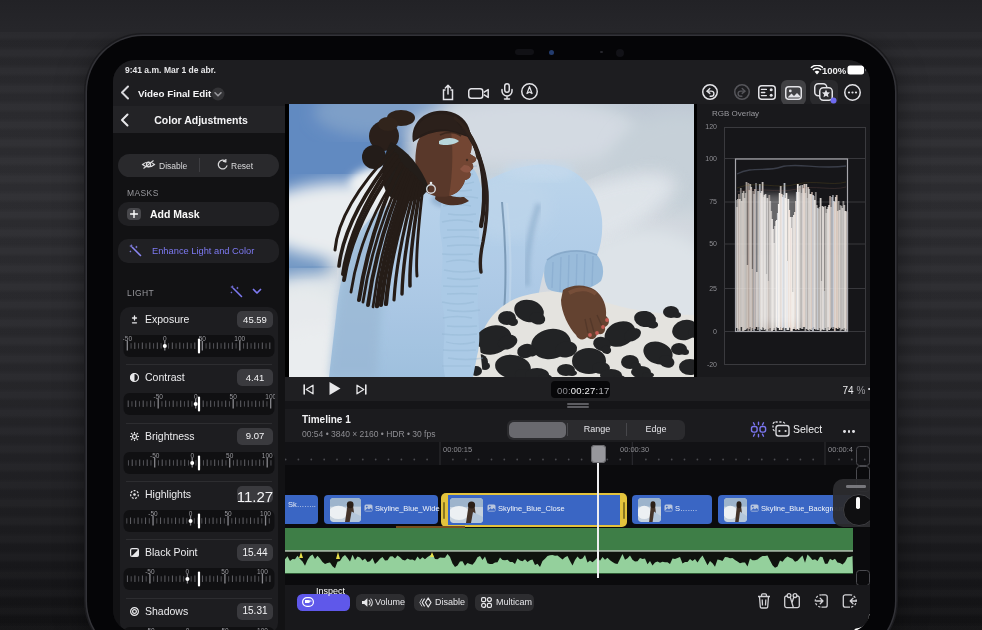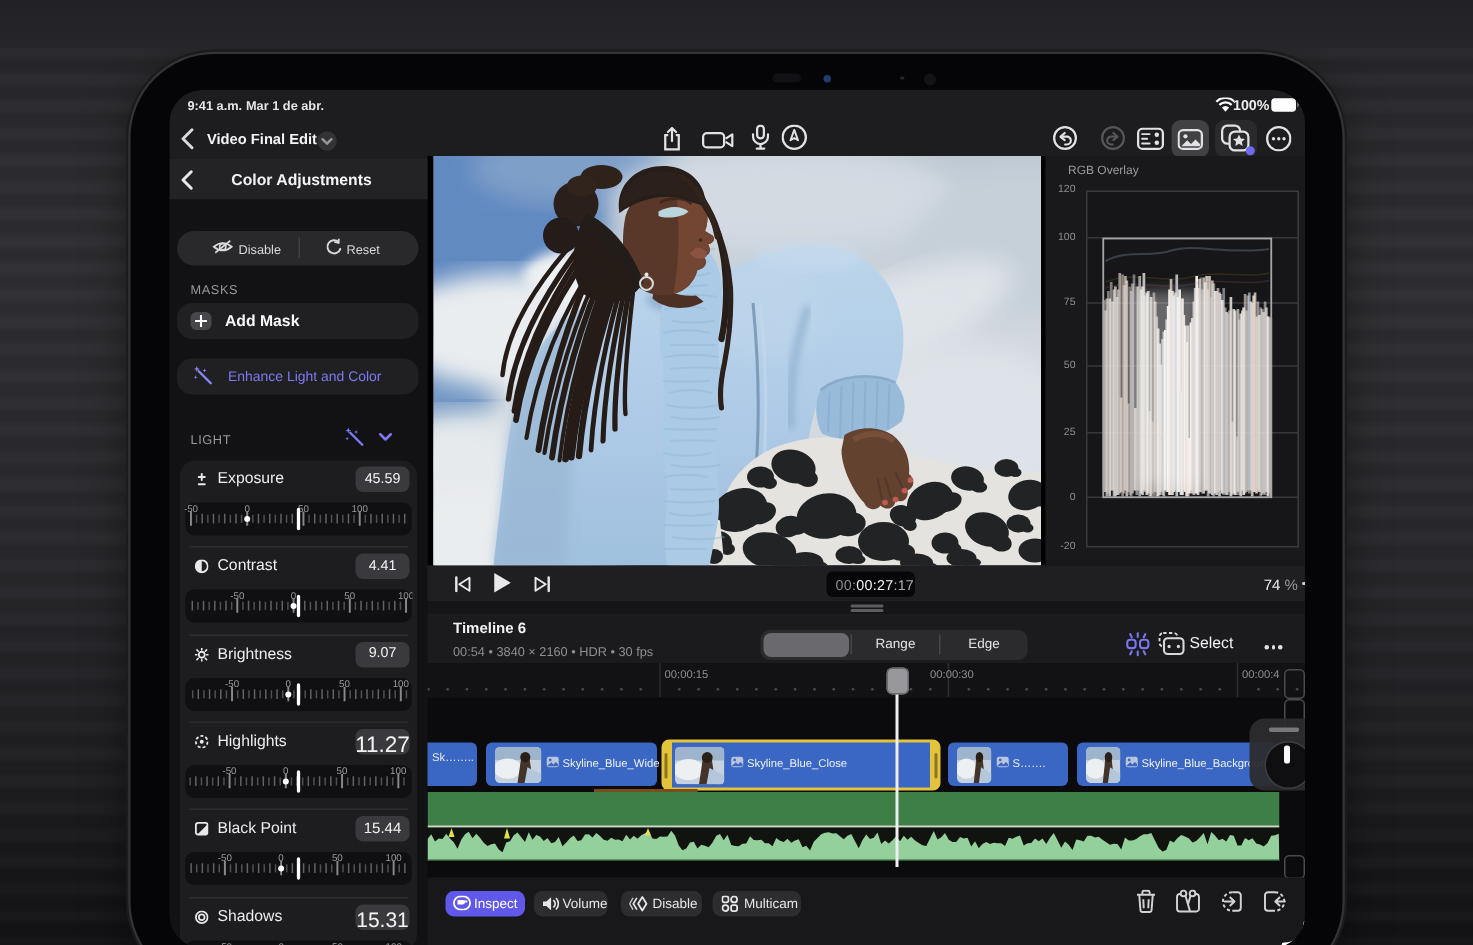--- a/index.html
+++ b/index.html
@@ -431,21 +431,21 @@
         <circle cx="64.42" cy="13" r="2" fill="#ffffff"></circle>
         <rect x="74.9" y="5.5" width="2.2" height="15" rx="1.1" fill="#ffffff"></rect>
       </svg>
       <div class="abs" style="left:13px;top:537.6px;width:146px;height:1px;background:#2d2d30;"></div>
       <svg class="abs" style="left:17px;top:546.5px;" width="9" height="9.5" viewBox="0 0 9 9.5">
         <circle cx="4.5" cy="4.5" r="3.9" stroke="#e8e8ea" stroke-width="1.2" fill="none"></circle>
         <circle cx="4.5" cy="4.5" r="1.9" stroke="#e8e8ea" stroke-width="1.2" fill="none"></circle>
       </svg>
       <div class="t" style="left:32px;top:544.5px;font-size:10.5px;color:#ececee;font-weight:400;letter-spacing:0px;">Shadows</div>
       <div class="abs" style="left:124px;top:542.5px;width:36px;height:17px;border-radius:5px;background:#3a3a3e;"></div>
-      <div class="t" style="left:142px;top:545.0px;font-size:14px;color:#f4f4f6;font-weight:400;letter-spacing:0px;transform:translateX(-50%);">15.31</div>
+      <div class="t" style="left:142px;top:545.0px;font-size:10px;color:#f4f4f6;font-weight:400;letter-spacing:0px;transform:translateX(-50%);">15.31</div>
       <svg class="abs" style="left:10px;top:564.5px;" width="152" height="26" viewBox="0 0 152 26">
         <rect x="0.5" y="2" width="151" height="22" rx="6" fill="#101012"></rect>
         <rect x="4.02" y="9.5" width="1" height="6.5" fill="#626267"></rect>
         <rect x="7.77" y="10.2" width="1" height="5.4" fill="#505055"></rect>
         <rect x="11.52" y="9.5" width="1" height="6.5" fill="#626267"></rect>
         <rect x="15.27" y="10.2" width="1" height="5.4" fill="#505055"></rect>
         <rect x="19.02" y="9.5" width="1" height="6.5" fill="#626267"></rect>
         <rect x="22.77" y="10.2" width="1" height="5.4" fill="#505055"></rect>
         <rect x="26.37" y="8" width="1.3" height="9.5" fill="#88888d"></rect>
         <rect x="30.27" y="10.2" width="1" height="5.4" fill="#505055"></rect>
@@ -811,21 +811,21 @@
         <path d="M1 1.2 L7.8 5.5 L1 9.8 Z" fill="none" stroke="#e8e8ea" stroke-width="1.3" stroke-linejoin="round"></path>
       </svg>
       <div class="abs" style="left:438px;top:321px;width:59px;height:17px;border-radius:4px;background:#070709;"></div>
       <div class="t" style="left:444px;top:324.5px;font-size:9.5px;color:#fff;font-weight:400;letter-spacing:0px;letter-spacing:0.2px;"><span style="color:#8e8e93">00:</span><span style="color:#f2f2f4">00:27</span><span style="color:#aeaeb2">:17</span></div>
       <div class="t" style="left:729.5px;top:324.5px;font-size:10px;color:#ececee;font-weight:400;letter-spacing:0px;">74 <span style="color:#98989d">%</span></div>
       <div class="abs" style="left:755.0px;top:327.5px;width:2.6px;height:2.6px;border-radius:50%;background:#d0d0d4;"></div>
       <div class="abs" style="left:172px;top:341px;width:585px;height:8px;background:#151518;"></div>
       <div class="abs" style="left:454px;top:343px;width:22px;height:1.8px;border-radius:1px;background:#5c5c61;"></div>
       <div class="abs" style="left:454px;top:346.2px;width:22px;height:1.8px;border-radius:1px;background:#5c5c61;"></div>
       <div class="abs" style="left:172px;top:349px;width:585px;height:33px;background:#1b1b1e;"></div>
-      <div class="t" style="left:189px;top:354px;font-size:10px;color:#f2f2f4;font-weight:700;letter-spacing:0px;">Timeline 6</div>
+      <div class="t" style="left:189px;top:354px;font-size:10px;color:#f2f2f4;font-weight:700;letter-spacing:0px;">Timeline 1</div>
       <div class="t" style="left:189px;top:368.5px;font-size:8.5px;color:#8e8e93;font-weight:400;letter-spacing:0px;">00:54 • 3840 × 2160 • HDR • 30 fps</div>
       <div class="abs" style="left:394px;top:359.5px;width:178px;height:20px;border-radius:6px;background:#2b2b2e;"></div>
       <div class="abs" style="left:396px;top:361.5px;width:57px;height:16px;border-radius:5px;background:#69696e;"></div>
       <div class="t" style="left:424.5px;top:386px;font-size:9px;color:#ffffff;font-weight:400;letter-spacing:0px;transform:translateX(-50%);">Clip</div>
       <div class="t" style="left:484px;top:364px;font-size:9px;color:#e4e4e8;font-weight:400;letter-spacing:0px;transform:translateX(-50%);">Range</div>
       <div class="t" style="left:543px;top:364px;font-size:9px;color:#e4e4e8;font-weight:400;letter-spacing:0px;transform:translateX(-50%);">Edge</div>
       <div class="abs" style="left:453.5px;top:363px;width:1px;height:13px;background:#47474b;"></div>
       <div class="abs" style="left:512.5px;top:363px;width:1px;height:13px;background:#47474b;"></div>
       <svg class="abs" style="left:636px;top:361px;" width="19" height="17" viewBox="0 0 19 17">
         <g stroke="#7b76f0" stroke-width="1.4" fill="none">
@@ -990,21 +990,21 @@
       <div class="abs" style="left:733px;top:425px;width:20px;height:2.5px;border-radius:1.2px;background:#77777c;"></div>
       <div class="abs" style="left:730px;top:434px;width:30px;height:30px;border-radius:50%;background:#0f0f11;border:1px solid #3e3e42;"></div>
       <div class="abs" style="left:743.4px;top:436.5px;width:3.4px;height:12px;border-radius:1.7px;background:#fafafa;"></div>
       <div class="abs" style="left:172px;top:525px;width:585px;height:47px;background:#18181b;"></div>
       <div class="abs" style="left:184px;top:533.5px;width:53px;height:17px;border-radius:5.5px;background:#5f58ea;"></div>
       <svg class="abs" style="left:189px;top:537px;" width="12" height="10" viewBox="0 0 12 10">
         <rect x="0.6" y="0.6" width="10.8" height="8.8" rx="4.4" stroke="#fff" stroke-width="1.2" fill="none"></rect>
         <path d="M3 3 h3.4 a1.5 1.5 0 0 1 0 3 H3 Z" fill="#fff"></path>
         <path d="M6.8 4 h2.2" stroke="#fff" stroke-width="1.2" stroke-linecap="round"></path>
       </svg>
-      <div class="t" style="left:203px;top:537px;font-size:9px;color:#ffffff;font-weight:400;letter-spacing:0px;">Inspect</div>
+      <div class="t" style="left:203px;top:526px;font-size:9px;color:#ffffff;font-weight:400;letter-spacing:0px;">Inspect</div>
       <div class="abs" style="left:242.5px;top:533.5px;width:49px;height:17px;border-radius:5.5px;background:#2d2d30;"></div>
       <svg class="abs" style="left:247.5px;top:536.5px;" width="12" height="11" viewBox="0 0 12 11">
         <path d="M1 4 h2.2 L6.4 1.2 V9.8 L3.2 7 H1 Z" fill="#e6e6e9"></path>
         <path d="M8.2 3.4 a2.8 2.8 0 0 1 0 4.2 M9.9 2 a5.2 5.2 0 0 1 0 7" stroke="#e6e6e9" stroke-width="1.1" fill="none" stroke-linecap="round"></path>
       </svg>
       <div class="t" style="left:262px;top:537px;font-size:9px;color:#e6e6e9;font-weight:400;letter-spacing:0px;text-align:center;">Volume</div>
       <div class="abs" style="left:300.5px;top:533.5px;width:54px;height:17px;border-radius:5.5px;background:#2d2d30;"></div>
       <svg class="abs" style="left:306px;top:536.5px;" width="13" height="11" viewBox="0 0 13 11">
         <g stroke="#e6e6e9" fill="none" stroke-linejoin="round">
           <path d="M9.2 1 L12 5.5 L9.2 10 L6.4 5.5 Z" stroke-width="1.2"></path>

